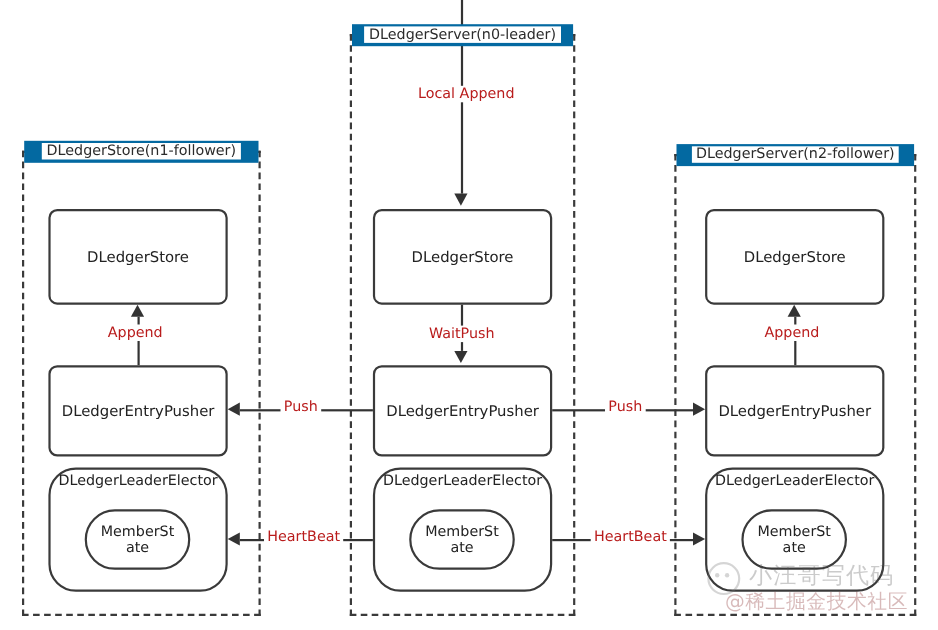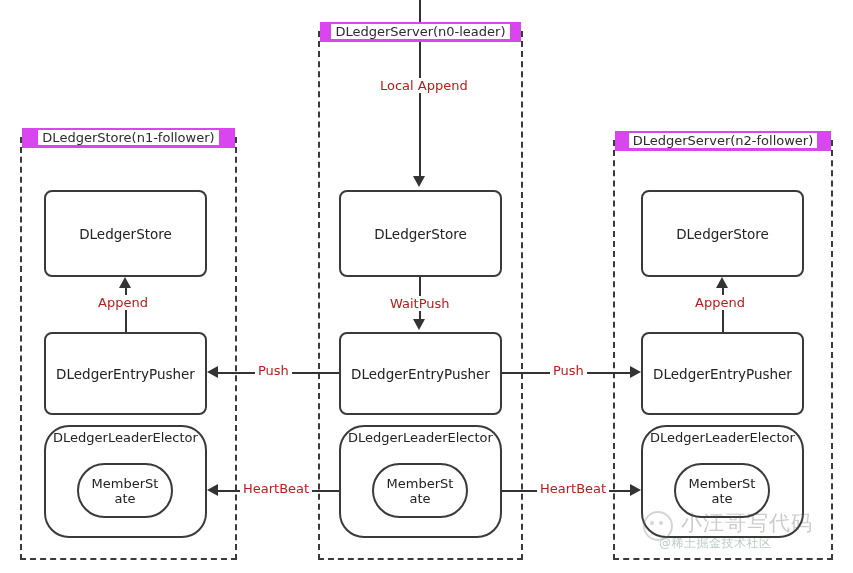--- a/index.html
+++ b/index.html
@@ -24,21 +24,21 @@
     box-sizing: border-box;
   }
   .panel-title {
     position: absolute;
     top: -11px;
     left: 0;
     width: 100%;
     text-align: center;
     font-size: 13px;
     color: #2b2b2b;
-    background: #d946ef;
+    background: #0369a1;
     line-height: 20px;
     white-space: nowrap;
   }
   .panel-title span {
     background: #ffffff;
     padding: 0 4px;
   }
 
   
   .box {
@@ -153,22 +153,22 @@
     top: 4px;
     font-size: 21px;
     color: #555555;
     letter-spacing: 1px;
     white-space: nowrap;
   }
   .wm-row2 {
     position: absolute;
     left: 22px;
     top: 30px;
-    font-size: 12px;
-    color: #14532d;
+    font-size: 18px;
+    color: #7f1d1d;
     letter-spacing: 0.5px;
     white-space: nowrap;
   }
   .wm-face {
     position: absolute;
     left: 6px;
     top: 6px;
     width: 26px;
     height: 26px;
     border: 2px solid #777777;

